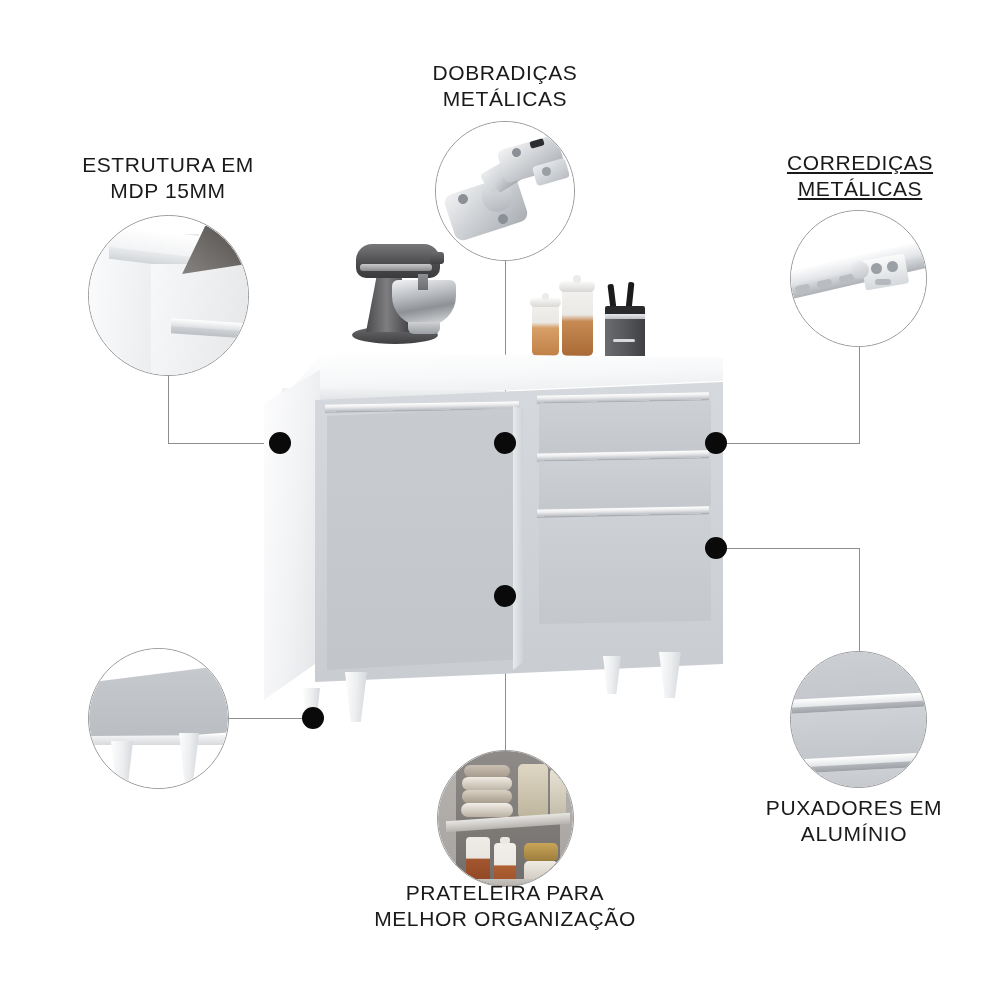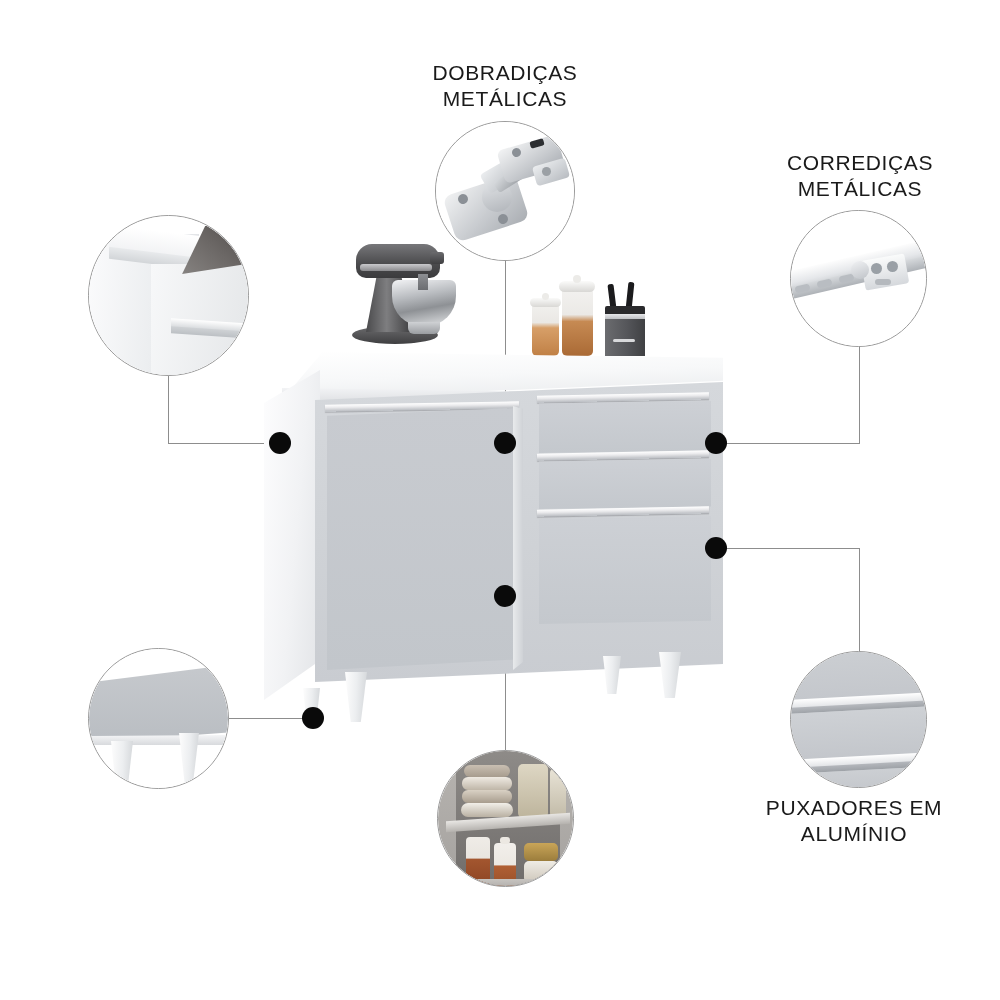--- a/index.html
+++ b/index.html
@@ -188,20 +188,22 @@
 
     <div class="handle-strip" style="left:282px;top:178px;width:172px;transform:rotate(-1.1deg);"></div>
     <div class="drawer" style="left:284px;top:186px;width:172px;height:108px;clip-path:polygon(0% 3%,100% 0%,100% 97%,0% 100%);"></div>
 
     <div class="leg" style="left:90px;top:342px;width:22px;height:50px;clip-path:polygon(0% 0%,100% 0%,72% 100%,26% 100%);"></div>
     <div class="leg" style="left:48px;top:358px;width:17px;height:40px;clip-path:polygon(0% 0%,100% 0%,74% 100%,24% 100%);"></div>
     <div class="leg" style="left:404px;top:322px;width:22px;height:46px;clip-path:polygon(0% 0%,100% 0%,72% 100%,26% 100%);"></div>
     <div class="leg" style="left:348px;top:326px;width:18px;height:38px;clip-path:polygon(0% 0%,100% 0%,74% 100%,24% 100%);"></div>
   </div>
 
+  <div class="callout-label" style="left:48px; top:152px; width:240px;">ESTRUTURA EM
+MDP 15MM</div>
   <div class="bubble" style="left:88px; top:215px; width:161px; height:161px;">
     <div class="bubble-inner" style="background:#ffffff;">
       <div style="position:absolute;left:-10px;top:18px;width:120px;height:150px;background:linear-gradient(95deg,#fdfdfe,#eceef0 60%,#dfe1e4);"></div>
       <div style="position:absolute;left:20px;top:18px;width:150px;height:26px;background:linear-gradient(180deg,#ffffff,#f0f1f3);transform:skewY(7deg);"></div>
       <div style="position:absolute;left:20px;top:40px;width:150px;height:12px;background:linear-gradient(180deg,#e8eaec,#d2d5d8);transform:skewY(7deg);"></div>
       <div style="position:absolute;left:62px;top:48px;width:130px;height:120px;background:linear-gradient(100deg,#f7f8f9,#e6e8ea 70%,#d7dadd);"></div>
       <div style="position:absolute;left:72px;top:10px;width:96px;height:48px;background:linear-gradient(220deg,#4d4947 0%,#6c6866 45%,#8e8b89 100%);clip-path:polygon(22% 100%,46% 0%,100% 0%,100% 76%);"></div>
       <div style="position:absolute;left:82px;top:106px;width:110px;height:9px;background:linear-gradient(180deg,#ffffff,#d6d9dc);transform:skewY(4deg);"></div>
       <div style="position:absolute;left:82px;top:114px;width:110px;height:7px;background:linear-gradient(180deg,#cfd2d5,#bcc0c4);transform:skewY(4deg);"></div>
     </div>
@@ -223,21 +225,21 @@
 
       <div style="position:absolute;left:64px;top:20px;width:62px;height:34px;border-radius:6px;background:linear-gradient(160deg,#f3f4f5,#c6c9cd 60%,#a6aab0);transform:rotate(-16deg);"></div>
       <div style="position:absolute;left:94px;top:18px;width:14px;height:7px;border-radius:2px;background:#2c2e31;transform:rotate(-16deg);"></div>
       <div style="position:absolute;left:76px;top:26px;width:9px;height:9px;border-radius:50%;background:#8b9096;transform:rotate(-16deg);"></div>
 
       <div style="position:absolute;left:98px;top:40px;width:34px;height:20px;border-radius:4px;background:linear-gradient(160deg,#eceef0,#b8bcc1);transform:rotate(-16deg);"></div>
       <div style="position:absolute;left:106px;top:45px;width:9px;height:9px;border-radius:50%;background:#9ba0a5;"></div>
     </div>
   </div>
 
-  <div class="callout-label" style="left:740px; top:150px; width:240px;">CORREDIÇAS
+  <div class="callout-label" style="left:740px; top:150px; width:240px;text-decoration:underline;">CORREDIÇAS
 METÁLICAS</div>
   <div class="bubble" style="left:790px; top:210px; width:137px; height:137px;">
     <div class="bubble-inner" style="background:#ffffff;">
 
       <div style="position:absolute;left:-22px;top:42px;width:200px;height:22px;background:linear-gradient(180deg,#fdfdfd,#e5e7ea 55%,#c6c9cd);transform:rotate(-13deg);"></div>
       <div style="position:absolute;left:-22px;top:58px;width:200px;height:12px;background:linear-gradient(180deg,#d6d9dc,#aeb2b7);transform:rotate(-13deg);"></div>
 
       <div style="position:absolute;left:4px;top:74px;width:15px;height:7px;border-radius:4px;background:#b9bdc2;transform:rotate(-13deg);"></div>
       <div style="position:absolute;left:26px;top:69px;width:15px;height:7px;border-radius:4px;background:#b9bdc2;transform:rotate(-13deg);"></div>
       <div style="position:absolute;left:48px;top:64px;width:15px;height:7px;border-radius:4px;background:#b9bdc2;transform:rotate(-13deg);"></div>
@@ -276,20 +278,22 @@
 
       <div style="position:absolute;left:28px;top:86px;width:24px;height:48px;border-radius:4px;background:linear-gradient(180deg,#efece7 0%,#e9e5df 44%,#a3562f 46%,#8d4524 100%);"></div>
       <div style="position:absolute;left:56px;top:92px;width:22px;height:44px;border-radius:4px;background:linear-gradient(180deg,#f2efeb 0%,#ece8e2 50%,#b05f33 52%,#97502a 100%);"></div>
       <div style="position:absolute;left:62px;top:86px;width:10px;height:7px;border-radius:3px;background:#ece8e2;"></div>
       <div style="position:absolute;left:86px;top:92px;width:34px;height:18px;border-radius:5px;background:linear-gradient(180deg,#c9a558,#9b7d3c);"></div>
       <div style="position:absolute;left:86px;top:110px;width:34px;height:22px;border-radius:5px;background:linear-gradient(180deg,#efece5,#cdc6ba);"></div>
 
       <div style="position:absolute;left:0px;top:128px;width:137px;height:9px;background:linear-gradient(180deg,#c7c4c0,#b0adaa);"></div>
     </div>
   </div>
+  <div class="callout-label" style="left:355px; top:880px; width:300px;">PRATELEIRA PARA
+MELHOR ORGANIZAÇÃO</div>
 
   <div class="bubble" style="left:790px; top:651px; width:137px; height:137px;">
     <div class="bubble-inner" style="background:linear-gradient(180deg,#c9ccd0,#c0c3c8);">
       <div style="position:absolute;left:-10px;top:0px;width:160px;height:52px;background:linear-gradient(180deg,#cbced2,#c3c6cb);transform:skewY(-3deg);"></div>
       <div style="position:absolute;left:-10px;top:44px;width:160px;height:9px;background:linear-gradient(180deg,#ffffff,#e1e3e6);transform:skewY(-3deg);"></div>
       <div style="position:absolute;left:-10px;top:52px;width:160px;height:6px;background:linear-gradient(180deg,#b6b9be,#9fa3a8);transform:skewY(-3deg);"></div>
       <div style="position:absolute;left:-10px;top:58px;width:160px;height:52px;background:linear-gradient(180deg,#ced1d5,#c2c5ca);transform:skewY(-3deg);"></div>
       <div style="position:absolute;left:-10px;top:104px;width:160px;height:9px;background:linear-gradient(180deg,#ffffff,#dfe1e4);transform:skewY(-3deg);"></div>
       <div style="position:absolute;left:-10px;top:112px;width:160px;height:6px;background:linear-gradient(180deg,#b4b7bc,#9ea2a7);transform:skewY(-3deg);"></div>
       <div style="position:absolute;left:-10px;top:118px;width:160px;height:30px;background:linear-gradient(180deg,#cccfd3,#c1c4c9);transform:skewY(-3deg);"></div>

